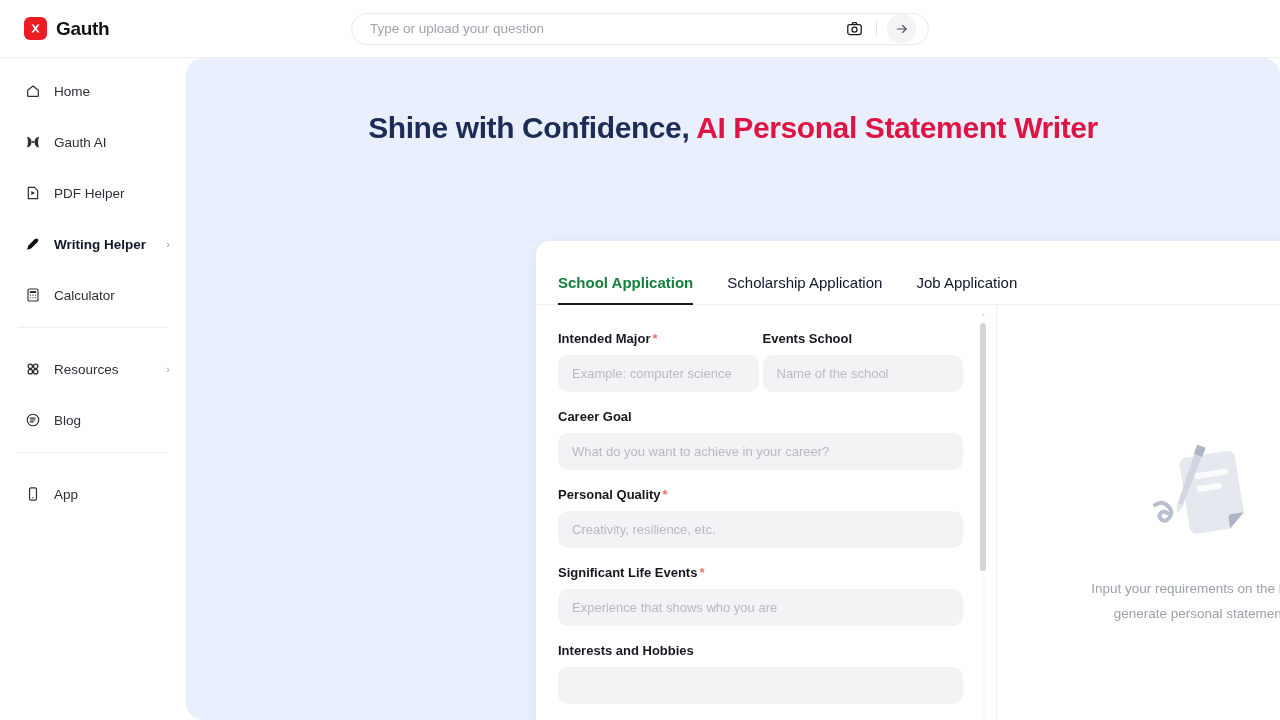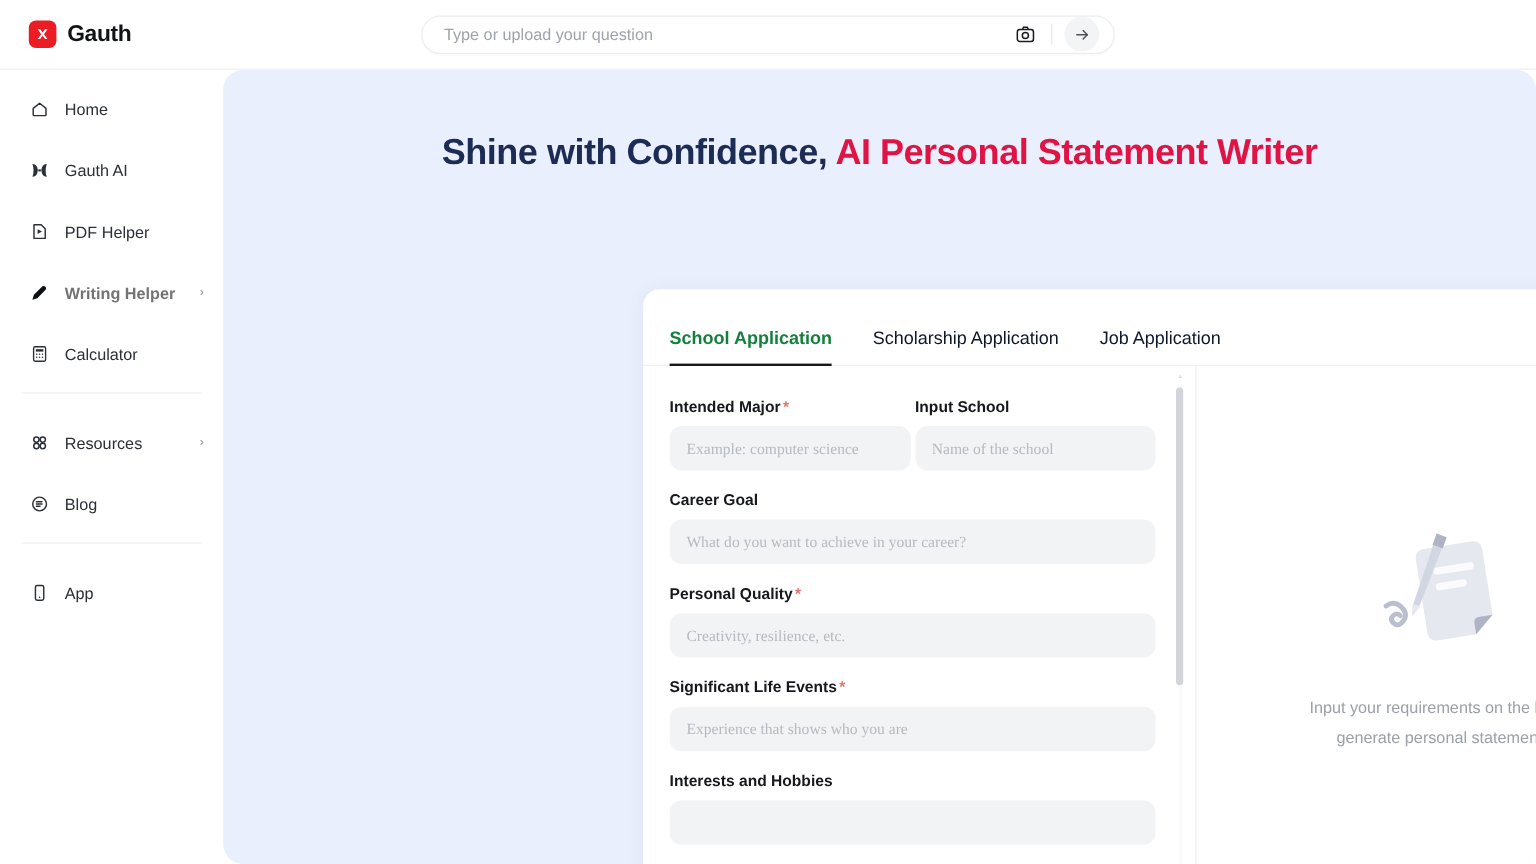--- a/index.html
+++ b/index.html
@@ -45,21 +45,21 @@
   .body { flex: 1; display: flex; min-height: 0; }
 
   .sidebar { width: 186px; min-width: 186px; background: #fff; padding-top: 14px; }
   .nav-item {
     height: 38px; display: flex; align-items: center; gap: 13px;
     padding: 0 16px 0 24px; cursor: pointer; position: relative;
     font-size: 13.5px; color: #2b2f36; margin-bottom: 13px;
   }
   .nav-item .ico { width: 17px; height: 17px; display: flex; align-items: center; justify-content: center; flex: none; }
   .nav-item .lbl { flex: 1; white-space: nowrap; }
-  .nav-item.active .lbl { font-weight: 700; color: #737373; }
+  .nav-item.active .lbl { font-weight: 700; color: #0f172a; }
   .nav-item .chev { color: #9aa0aa; font-size: 11px; }
   .nav-sep { height: 1px; background: #eceef1; margin: 10px 18px 22px 18px; }
 
   .content { flex: 1; background: #eaeffd; position: relative; overflow: hidden; border-radius: 17px; }
 
   .page-title {
     text-align: center; margin-top: 53px; font-size: 30px; font-weight: 700;
     letter-spacing: -0.4px; white-space: nowrap;
   }
   .t-dark { color: #1c2c55; }
@@ -87,21 +87,21 @@
   .panes { display: flex; height: calc(100% - 64px); position: relative; }
 
   .form-pane { width: 455px; position: relative; padding: 26px 0 0 22px; }
   .form-scroll { height: 100%; overflow: hidden; padding-right: 28px; }
   .field { margin-bottom: 17px; }
   .field-label { font-size: 13px; font-weight: 700; color: #16181d; margin-bottom: 9px; white-space: nowrap; }
   .req { color: #e8736f; font-weight: 700; margin-left: 2px; }
   .inp {
     width: 100%; height: 37px; border: 0; outline: 0; border-radius: 10px;
     background: #f2f3f5; padding: 0 14px;
-    font-family: Liberation Serif, serif; font-size: 13px; color: #16181d;
+    font-family: Liberation Sans, sans-serif; font-size: 13px; color: #16181d;
   }
   .inp::placeholder { color: #b6bac1; }
   .row2 { display: flex; gap: 4px; }
   .row2 .field { flex: 1; margin-bottom: 17px; }
   .row2 .field .inp { width: 100%; }
 
   .scrollbar {
     position: absolute; left: 444px; top: 6px; width: 6px; height: calc(100% - 22px);
   }
   .sb-track { position: absolute; top: 10px; bottom: 10px; left: 2px; width: 3px; background: #fafafa; }
@@ -279,21 +279,21 @@
             <div class="form-scroll">
 
               <div class="row2">
                 <div class="field">
                   <div class="field-label">
                     <span>Intended Major</span><span class="req">*</span>
                   </div>
                   <input class="inp" type="text" placeholder="Example: computer science" style="">
                 </div>
                 <div class="field">
-                  <div class="field-label">Input School</div>
+                  <div class="field-label">Events School</div>
                   <input class="inp" type="text" placeholder="Name of the school" style="">
                 </div>
               </div>
 
               <div class="field">
                 <div class="field-label">Career Goal</div>
                 <input class="inp" type="text" placeholder="What do you want to achieve in your career?" style="">
               </div>
 
               <div class="field">

